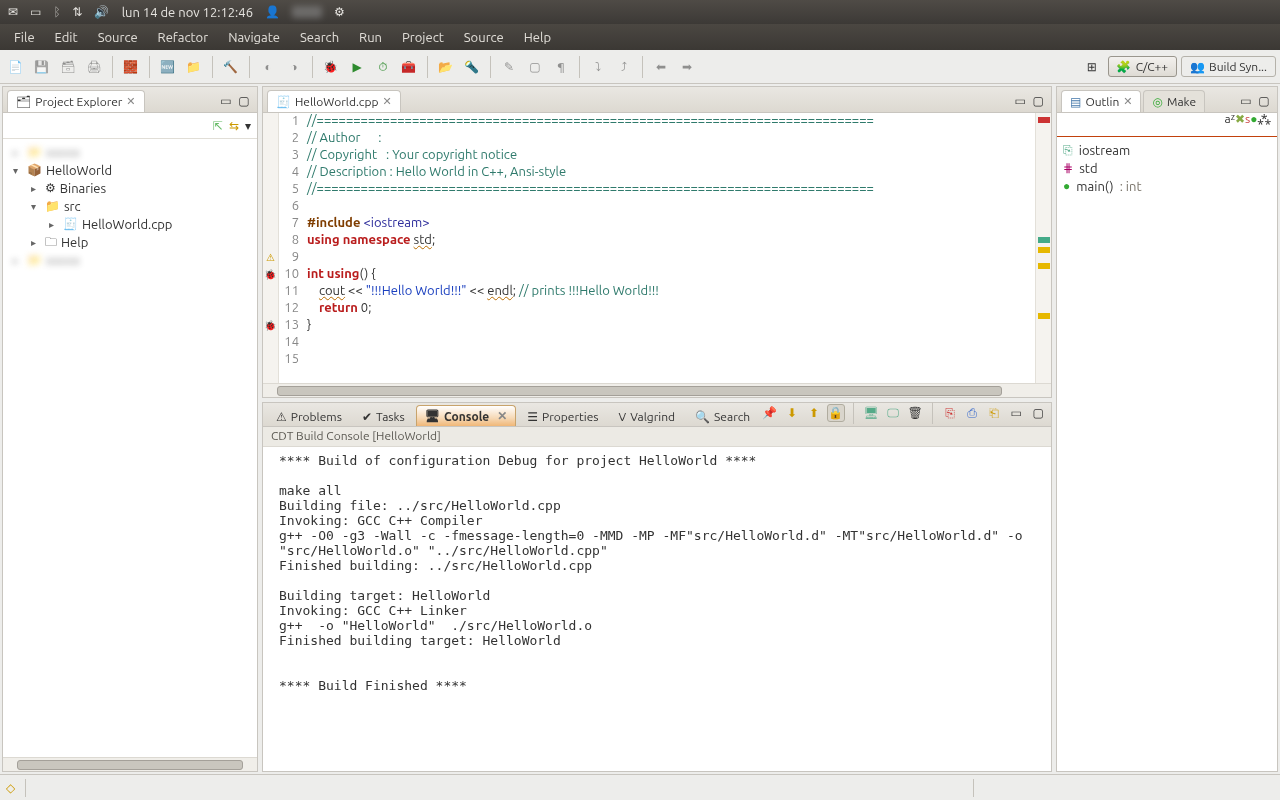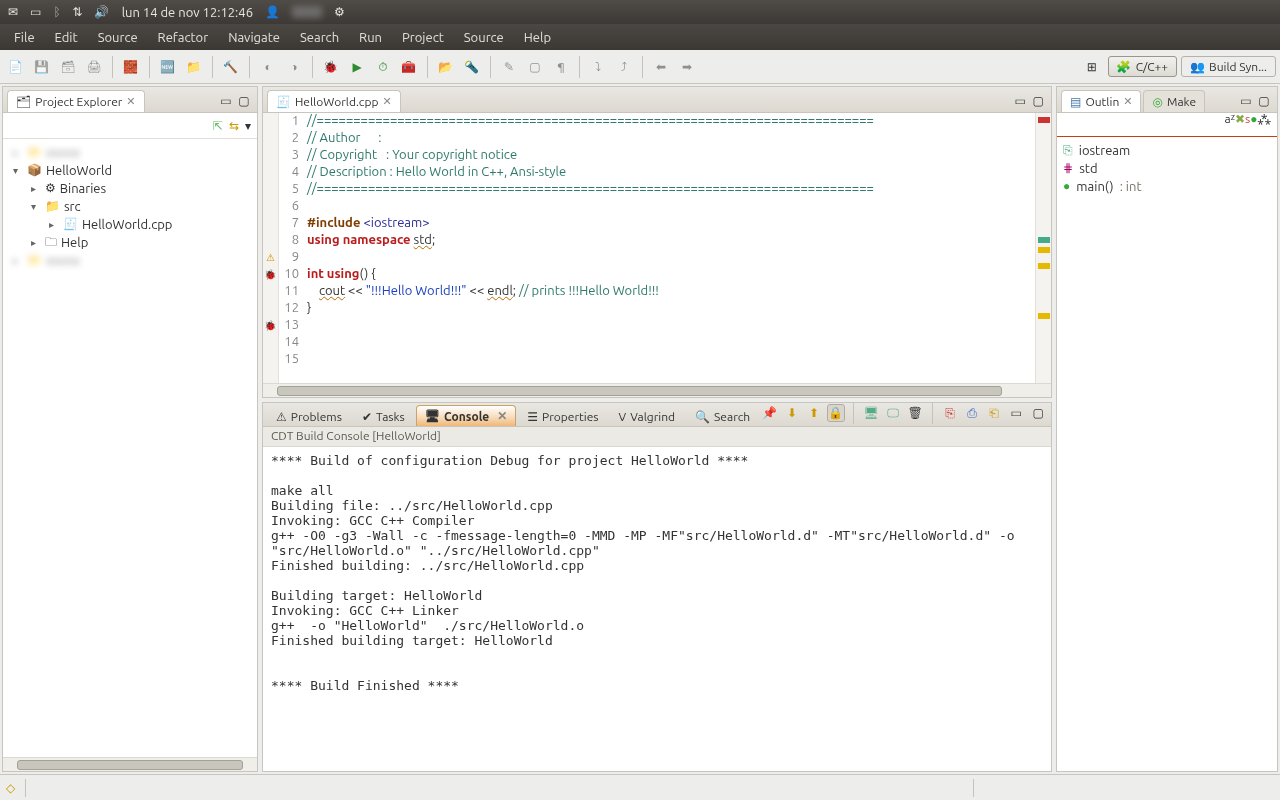--- a/index.html
+++ b/index.html
@@ -65,21 +65,21 @@
 .hscroll .thumb { height: 10px; background: #c9c6be; border: 1px solid #a4a099; border-radius: 3px; margin: 0 14px; width: 92%; }
 
 
 .bottom-stack { height: 370px; display: flex; flex-direction: column; border: 1px solid #c8c5bf; margin: 2px; background: #fff; }
 .bs-tabbar { height: 24px; background: linear-gradient(#e9e7e2,#ddd9d1); border-bottom: 1px solid #c8c5bf; display: flex; align-items: flex-end; padding: 0 4px; }
 .bs-tab { display: flex; align-items: center; gap: 4px; padding: 3px 8px; font-size: 12px; color: #333; border: 1px solid transparent; border-bottom: none; margin-right: 2px; }
 .bs-tab.active { background: linear-gradient(#fff,#f6d9b6 60%,#f0b777); border: 1px solid #c8a36b; border-bottom: none; border-radius: 4px 4px 0 0; font-weight: bold; }
 .bs-tools { margin-left: auto; display: flex; gap: 4px; align-items: center; padding-bottom: 2px; }
 .bs-tools .tbtn { width: 18px; height: 18px; }
 .console-info { height: 20px; background: #eceae4; color: #5b5952; padding: 2px 8px; font-size: 12px; border-bottom: 1px solid #dcd9d2; }
-.console { flex: 1; font-family: "Monospace","Courier New",monospace; font-size: 13px; padding: 6px 8px; white-space: pre-wrap; overflow: auto; background: #fff; }
+.console { flex: 1; font-family: "Monospace","Courier New",monospace; font-size: 13px; padding: 6px 16px; white-space: pre-wrap; overflow: auto; background: #fff; }
 
 
 .outline-tools { height: 24px; display: flex; justify-content: flex-end; gap: 0; padding: 0 6px; border-bottom: 1px solid #c2410c; }
 .outline-list { padding: 4px 6px; font-size: 13px; }
 .outline-list .row { display: flex; align-items: center; gap: 6px; padding: 2px 0; }
 .o-ret { color: #7a746a; }
 
 
 .statusbar { height: 26px; background: #ededeb; border-top: 1px solid #c8c5bf; display: flex; align-items: center; padding: 0 6px; gap: 6px; }
 .statusbar .sep { width: 1px; height: 18px; background: #c5c2bb; margin: 0 4px; }
@@ -334,20 +334,21 @@
             <div class="line"><span class="c-comment">// Author      :</span></div>
             <div class="line"><span class="c-comment">// Copyright   : Your copyright notice</span></div>
             <div class="line"><span class="c-comment">// Description : Hello World in C++, Ansi-style</span></div>
             <div class="line"><span class="c-comment">//============================================================================</span></div>
             <div class="line"></div>
             <div class="line"><span class="c-include">#include</span> <span class="c-incval">&lt;iostream&gt;</span></div>
             <div class="line"><span class="c-kw">using</span> <span class="c-kw">namespace</span> <span class="c-ul">std</span>;</div>
             <div class="line"></div>
             <div class="line"><span class="c-kw">int</span> <span class="c-kw">using</span>() {</div>
             <div class="line">    <span class="c-ul">cout</span> &lt;&lt; <span class="c-str">"!!!Hello World!!!"</span> &lt;&lt; <span class="c-ul">endl</span>; <span class="c-comment">// prints !!!Hello World!!!</span></div>
+            <div class="line">    <span class="c-kw">return</span> 0;</div>
             <div class="line">}</div>
           </div>
         <div class="overview">
           <div class="mk" style="top:4px;background:#c33"></div>
           <div class="mk" style="top:134px;background:#e6b800"></div>
           <div class="mk" style="top:150px;background:#e6b800"></div>
           <div class="mk" style="top:200px;background:#e6b800"></div>
           <div class="mk" style="top:46%;background:#4a8"></div>
         </div>
       </div>

